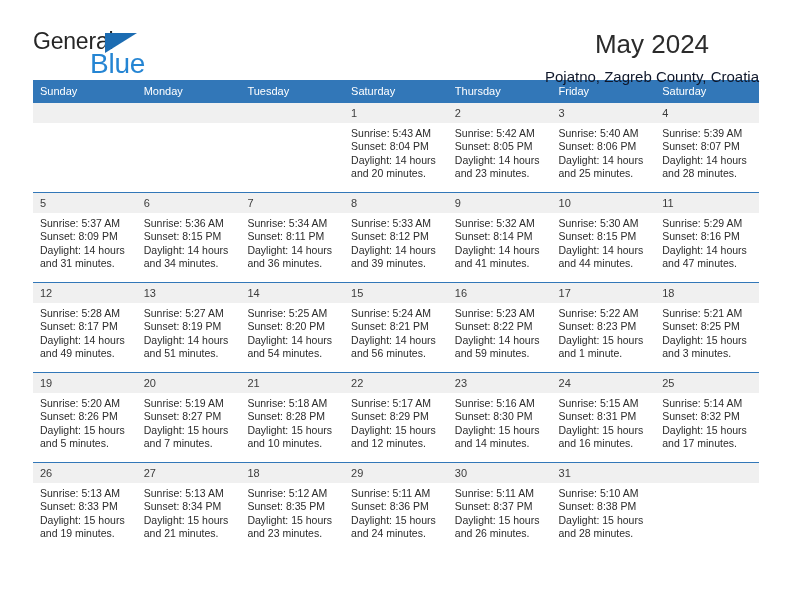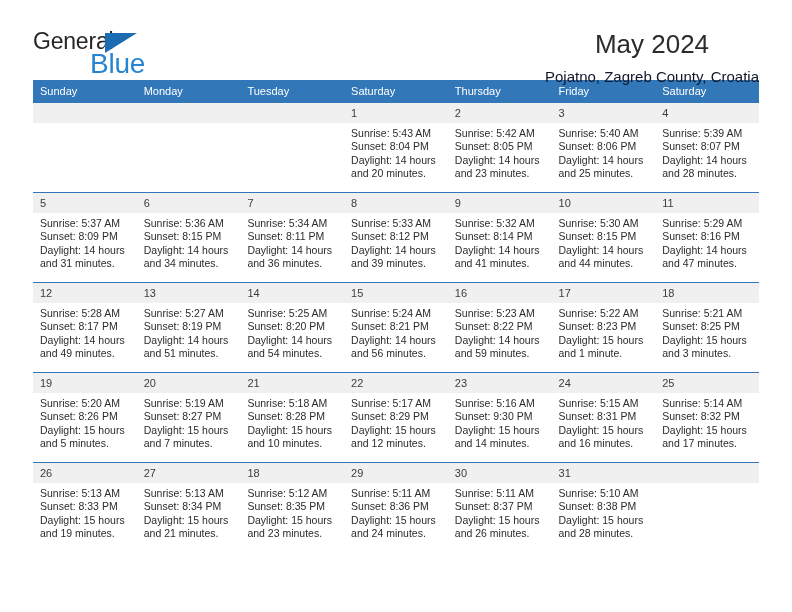--- a/index.html
+++ b/index.html
@@ -426,21 +426,21 @@
                 <div>Daylight: 15 hours</div>
                 <div>and 12 minutes.</div>
               </div>
             </div>
           </td>
           <td>
             <div class="cell">
               <div class="daynum">23</div>
               <div class="info">
                 <div>Sunrise: 5:16 AM</div>
-                <div>Sunset: 9:30 PM</div>
+                <div>Sunset: 8:30 PM</div>
                 <div>Daylight: 15 hours</div>
                 <div>and 14 minutes.</div>
               </div>
             </div>
           </td>
           <td>
             <div class="cell">
               <div class="daynum">24</div>
               <div class="info">
                 <div>Sunrise: 5:15 AM</div>

